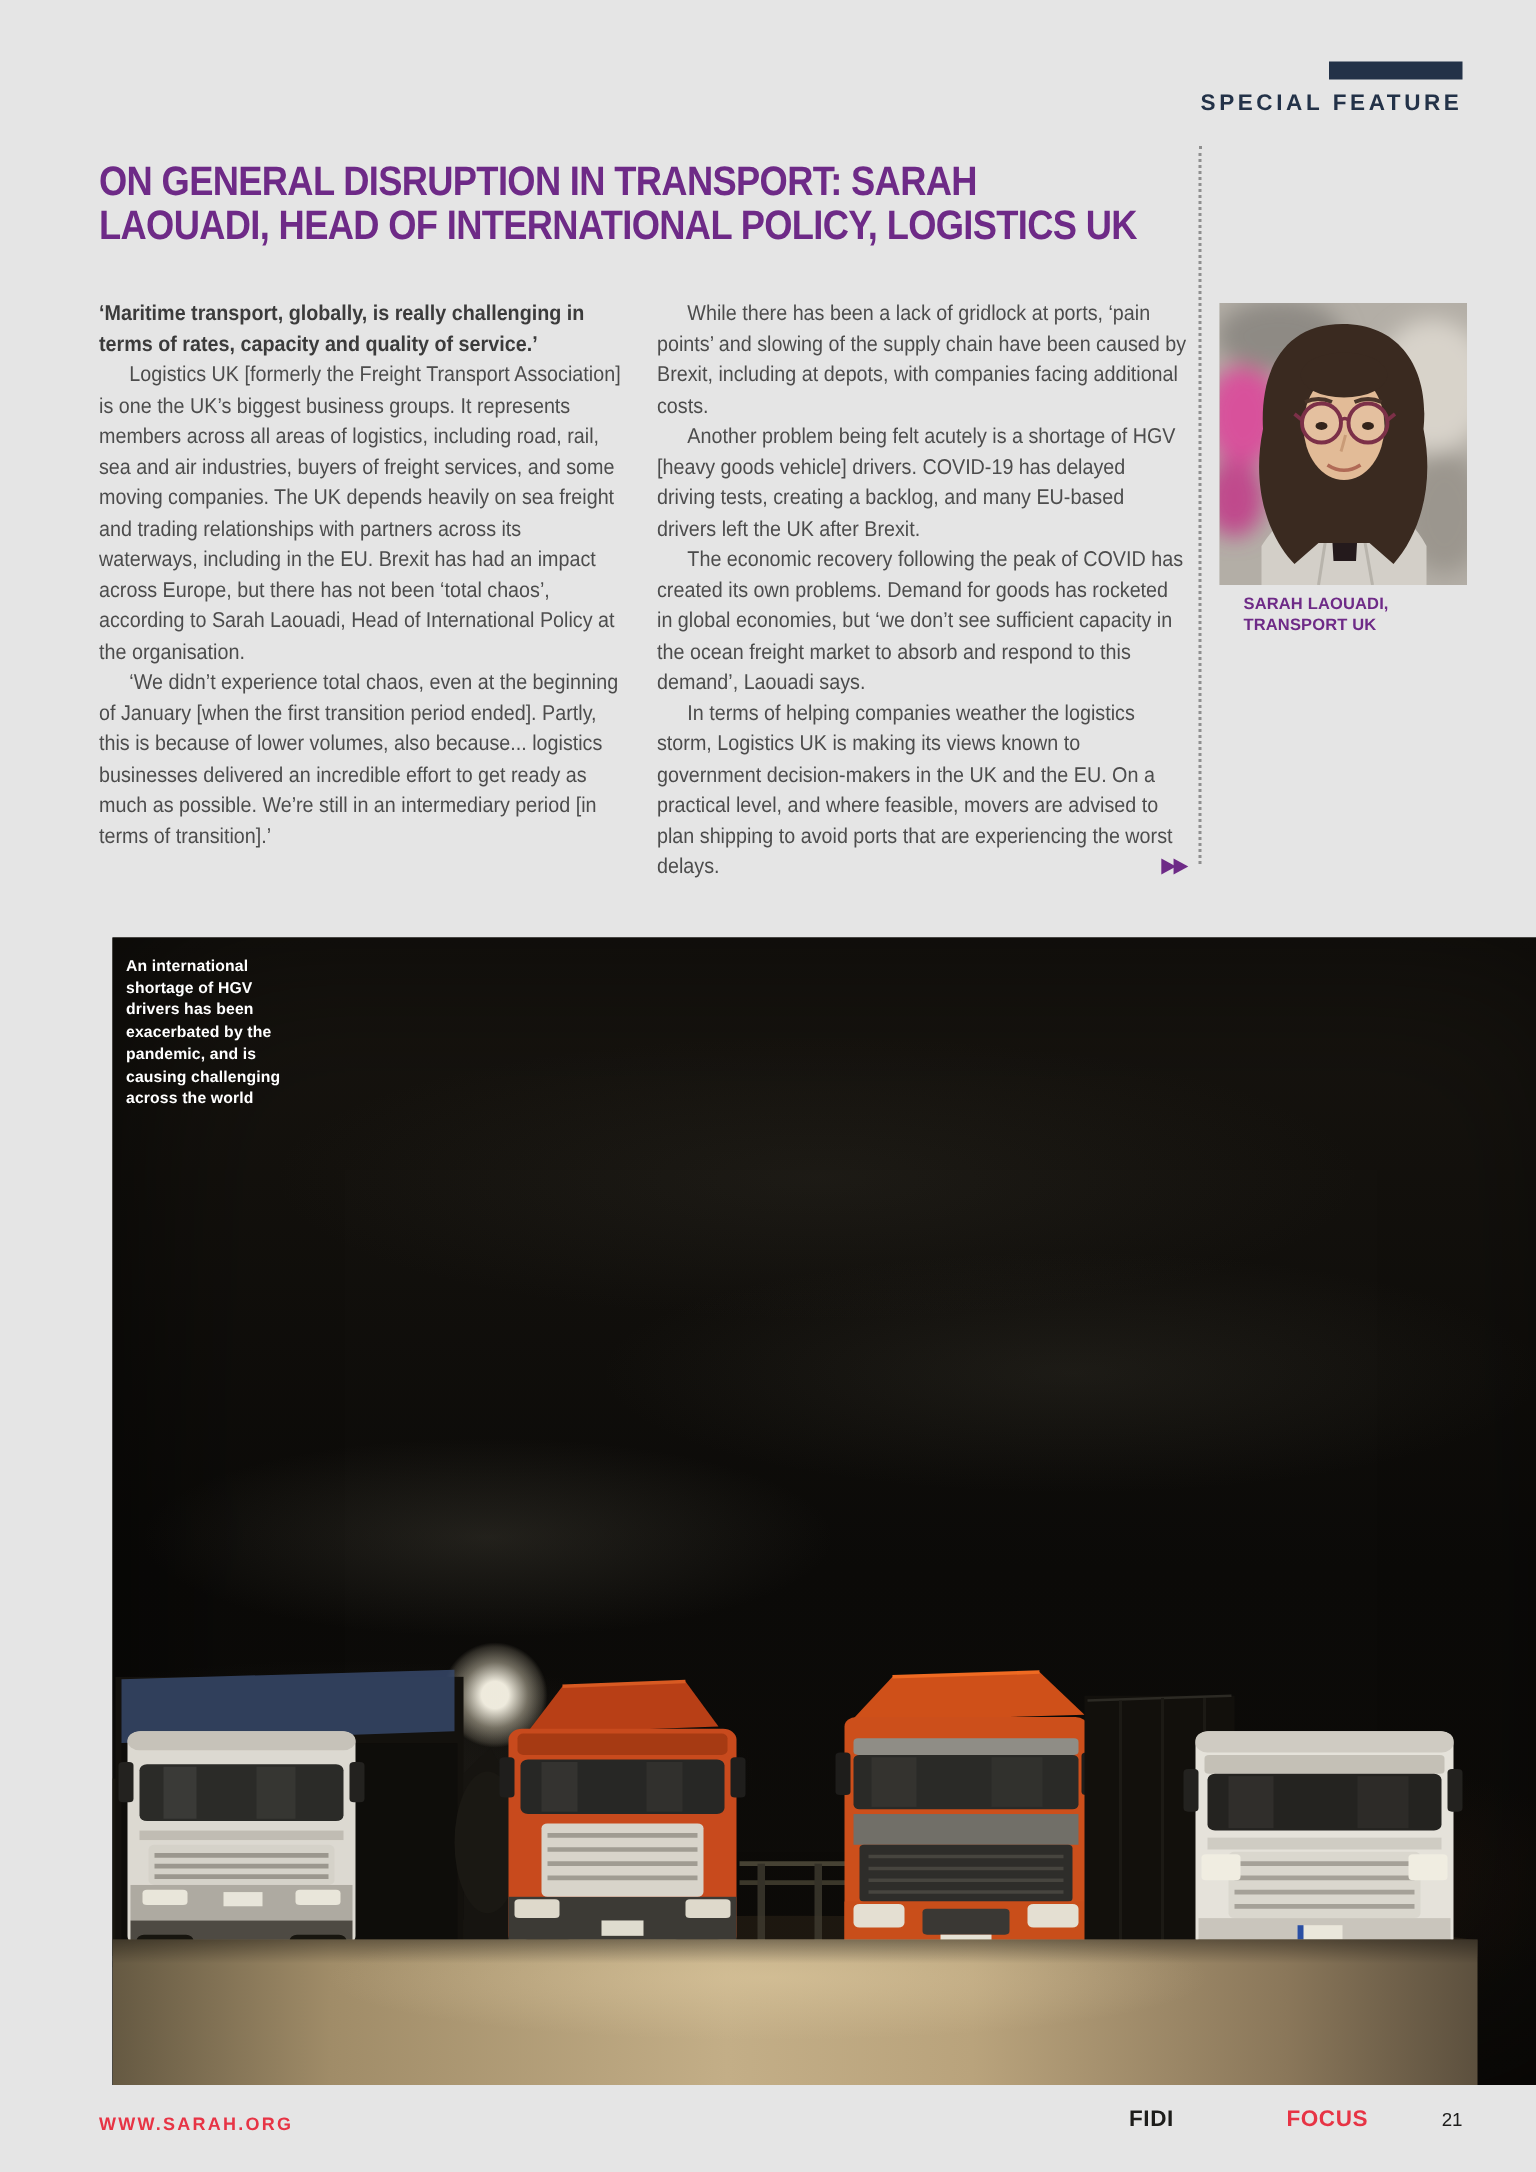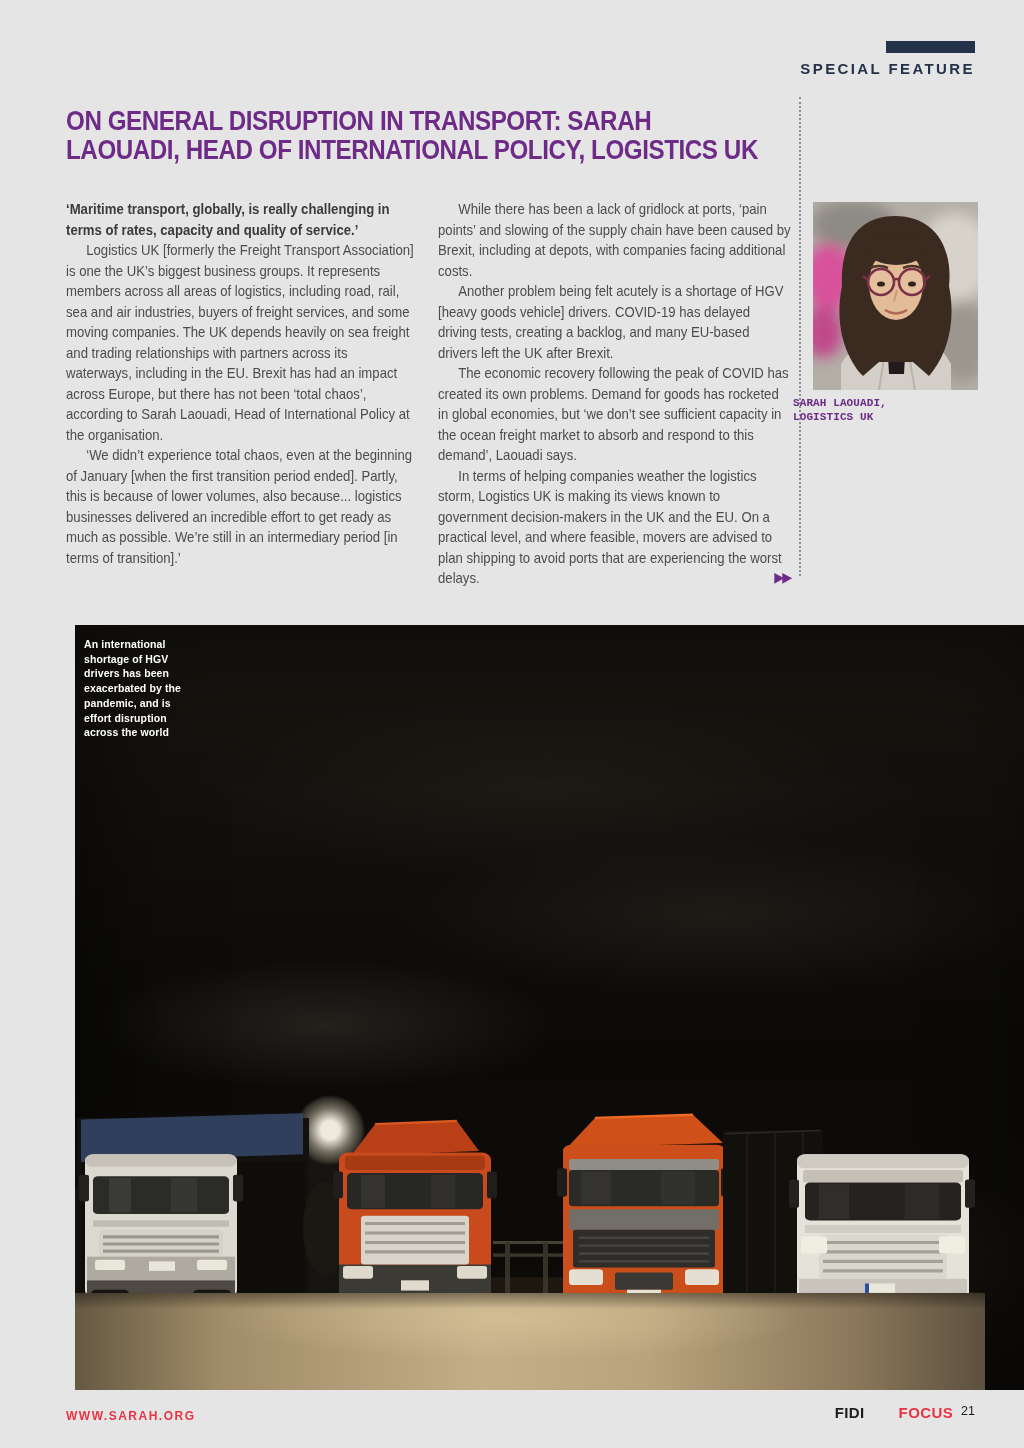--- a/index.html
+++ b/index.html
@@ -31,22 +31,22 @@
   .col p.indent{text-indent:22px;}
   .lead{font-weight:bold;color:#3b3b3b;}
   .continuation{
     position:absolute;right:2px;bottom:1px;color:#6e2a87;font-size:14px;
     letter-spacing:-2px;font-family:"DejaVu Sans", sans-serif;
   }
   
   .portrait{position:absolute;left:813px;top:202px;width:165px;height:188px;margin:0;overflow:hidden;background:#b0aba3;}
   .portrait svg{display:block;}
   .portrait-caption{
-    position:absolute;left:793px;top:397px;color:#6e2a87;font-weight:bold;
-    font-size:11px;line-height:13.5px;letter-spacing:.1px;font-family:Liberation Mono, monospace;
+    position:absolute;left:829px;top:397px;color:#6e2a87;font-weight:bold;
+    font-size:11px;line-height:13.5px;letter-spacing:.1px;
   }
   
   .hero{
     position:absolute;left:75px;top:625px;width:998px;height:765px;margin:0;overflow:hidden;
     background-color:#0d0c09;
     background-image:
       radial-gradient(ellipse 330px 95px at 250px 400px, rgba(116,112,96,.22), transparent 70%),
       radial-gradient(ellipse 450px 115px at 640px 290px, rgba(98,95,80,.17), transparent 70%),
       radial-gradient(ellipse 520px 135px at 470px 160px, rgba(88,85,72,.14), transparent 70%),
       radial-gradient(ellipse 400px 105px at 150px 555px, rgba(104,99,84,.19), transparent 70%),
@@ -66,21 +66,21 @@
       linear-gradient(rgba(0,0,0,.38), rgba(0,0,0,0) 16px),
       radial-gradient(ellipse 420px 60px at 48% 26%, rgba(222,202,160,.55), transparent 70%),
       linear-gradient(90deg,#655942 0%, #a08c68 16%, #c3ae87 45%, #b9a37c 63%, #8a775a 86%, #5c503e 100%);
   }
   .trucks-svg{position:absolute;left:0;bottom:75px;display:block;}
   
   .site-url{
     position:absolute;left:66px;top:1409px;color:#e73445;font-weight:bold;
     font-size:12px;letter-spacing:1.5px;text-decoration:none;
   }
-  .brand{position:absolute;right:49px;top:1404px;display:flex;align-items:flex-start;}
+  .brand{position:absolute;right:49px;top:1404px;display:flex;align-items:center;gap:41px;}
   .brand .b-dark{color:#1d1d1b;font-weight:bold;font-size:15px;letter-spacing:.4px;}
   .brand .b-red{color:#e73445;font-weight:bold;font-size:15px;letter-spacing:.4px;padding-left:34px;}
   .brand .b-page{color:#1d1d1b;font-weight:normal;font-size:12.5px;margin-left:8px;}
 </style>
 </head>
 <body>
 
 <div class="page">
 
   <div class="tag-bar"></div>
@@ -147,21 +147,21 @@
       </g>
 
       <ellipse cx="68" cy="82" rx="4" ry="2.6" fill="#33241b"></ellipse>
       <ellipse cx="99" cy="82" rx="4" ry="2.6" fill="#33241b"></ellipse>
       <path d="M84,88 Q82,96 81,99" stroke="#c99b77" stroke-width="2" fill="none"></path>
       <path d="M72,108 Q83,115 94,108" stroke="#b06a56" stroke-width="2.4" fill="none"></path>
     </svg>
   </figure>
   <div class="portrait-caption">
     <div>SARAH LAOUADI,</div>
-    <div>LOGISTICS UK</div>
+    <div>TRANSPORT UK</div>
   </div>
 
   <figure class="hero">
     <div class="moon"></div>
 
     <svg class="trucks-svg" width="910" height="205" viewBox="0 0 910 260" preserveAspectRatio="none">
 
       <ellipse cx="455" cy="240" rx="470" ry="28" fill="rgba(120,95,60,.16)"></ellipse>
 
       <ellipse cx="86" cy="253" rx="92" ry="7" fill="rgba(0,0,0,.5)"></ellipse>
@@ -289,21 +289,21 @@
     </svg>
 
     <div class="ground"></div>
 
     <div class="hero-caption">
       <div>An international</div>
       <div>shortage of HGV</div>
       <div>drivers has been</div>
       <div>exacerbated by the</div>
       <div>pandemic, and is</div>
-      <div>effort disruption</div>
+      <div>causing challenging</div>
       <div>across the world</div>
     </div>
   </figure>
 
   <a class="site-url" href="#">WWW.SARAH.ORG</a>
   <div class="brand">
     <span class="b-dark">FIDI</span>
     <span class="b-red">FOCUS</span>
     <span class="b-page">21</span>
   </div>

